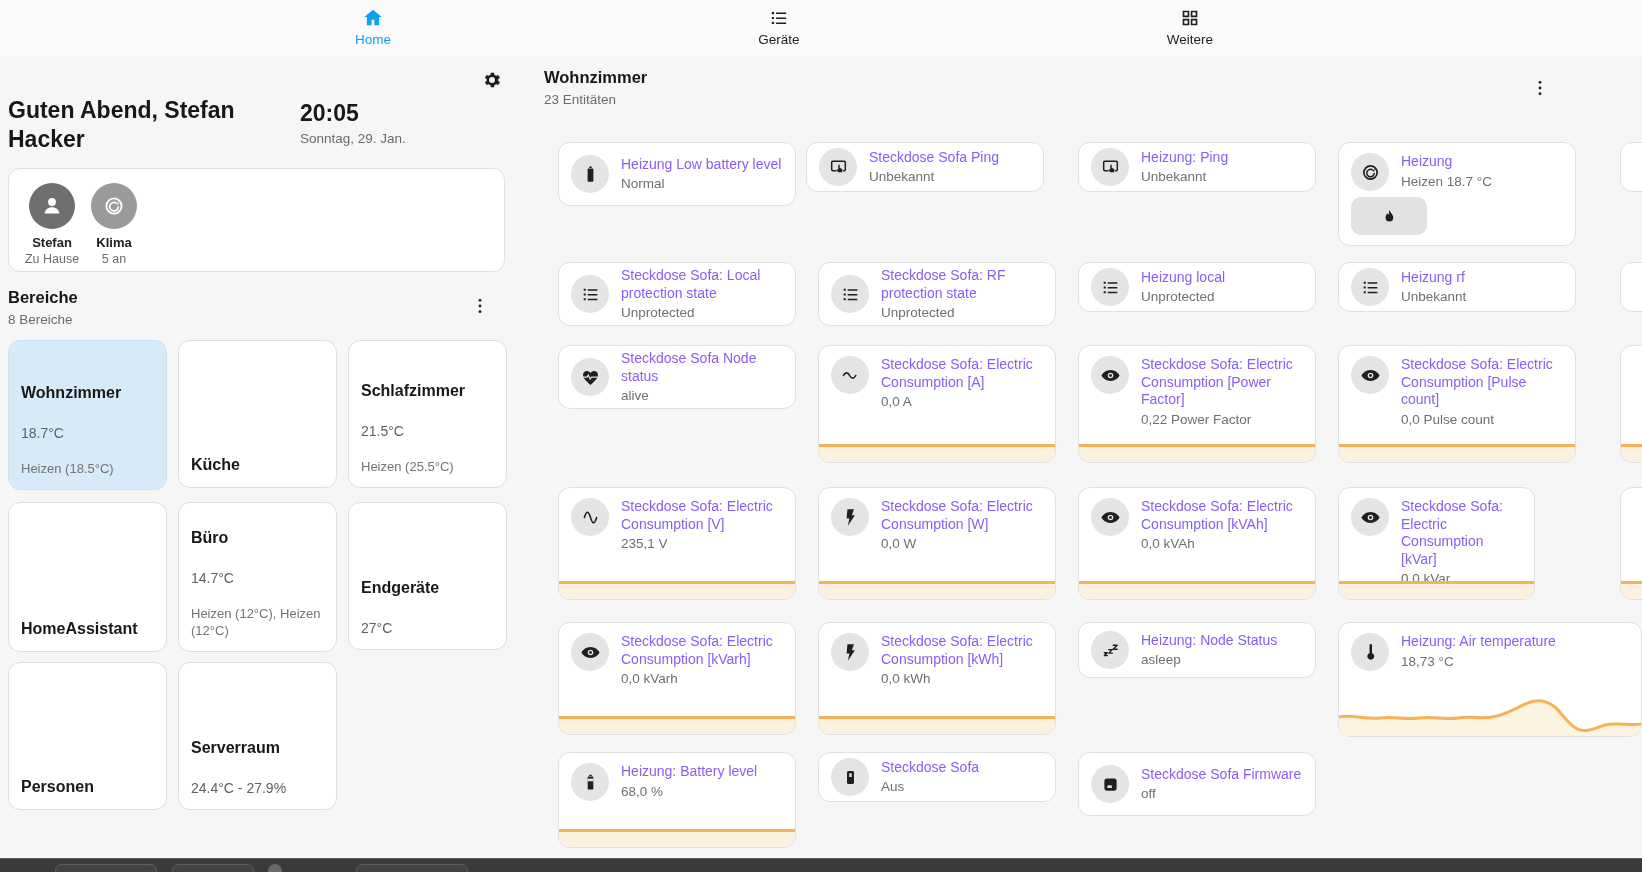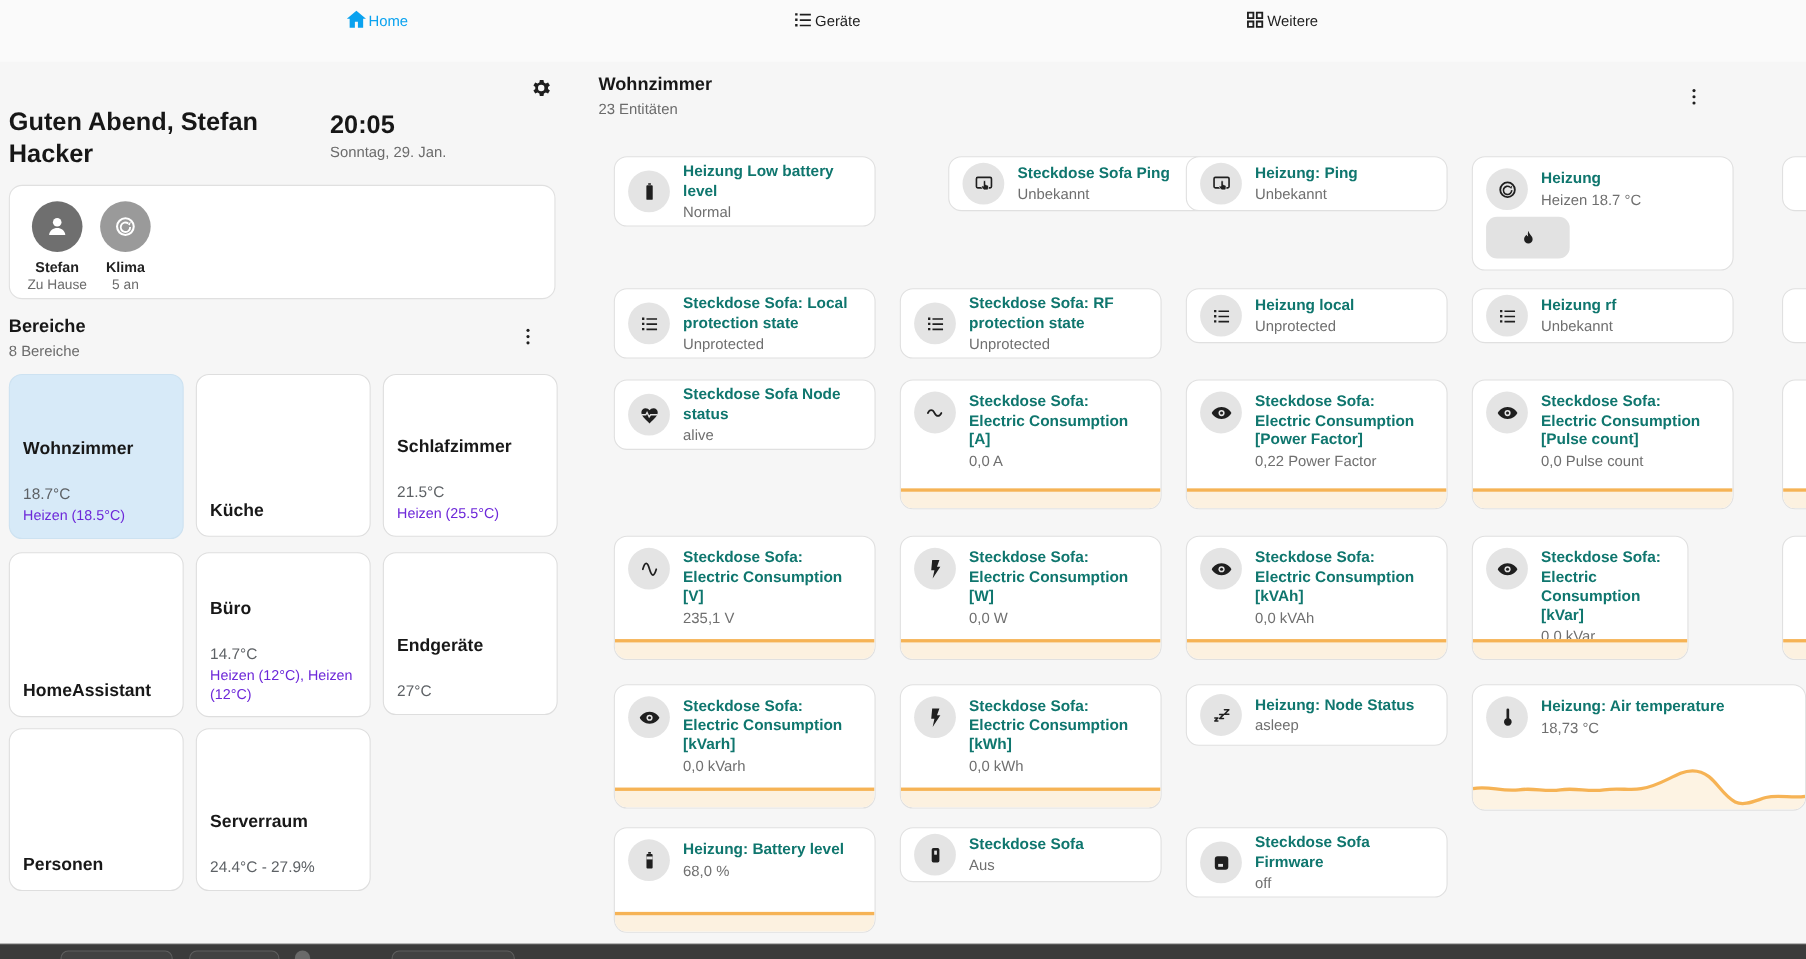--- a/index.html
+++ b/index.html
@@ -3,21 +3,21 @@
 <meta charset="utf-8">
 <style>
   html,body{margin:0;padding:0}
   body{width:1642px;height:872px;position:relative;overflow:hidden;background:#f6f6f6;
        font-family:"Liberation Sans",sans-serif;color:#1c1c1c;-webkit-font-smoothing:antialiased}
   svg{display:block}
   .ico{fill:#1f1f1f}
 
   
   .topnav{position:absolute;left:0;top:0;width:1642px;height:56px;background:#fafafa}
-  .tab{position:absolute;top:7px;width:120px;display:flex;flex-direction:row;align-items:center;cursor:pointer}
+  .tab{position:absolute;top:7px;width:120px;display:flex;flex-direction:column;align-items:center;cursor:pointer}
   .tab svg{width:22px;height:22px}
   .tab .tlabel{font-size:13.5px;margin-top:3px;color:#1d1d1d}
   .tab.active .tlabel{color:#0aa2ef}
   .tab.active svg path{fill:#0aa2ef}
 
   
   .gearbtn{position:absolute;left:482px;top:70px;width:24px;height:24px;cursor:pointer}
   .gearbtn svg{width:20px;height:20px}
   .greeting{position:absolute;left:8px;top:96px;width:262px;font-size:23px;font-weight:700;line-height:29px;color:#171717}
   .clock{position:absolute;left:300px;top:100px;width:206px;text-align:left}
@@ -35,35 +35,35 @@
   .sectionhead .h{font-size:16.5px;font-weight:700;color:#171717}
   .sectionhead .s{font-size:13.5px;color:#6b6b6b;margin-top:5px}
   .dotsbtn{width:24px;height:24px;cursor:pointer}
   .dotsbtn svg{width:20px;height:20px}
 
   .acard{position:absolute;background:#fff;border:1px solid #dedede;border-radius:12px;box-sizing:border-box;
          padding:12px;display:flex;flex-direction:column;justify-content:flex-end;cursor:pointer}
   .acard.selected{background:#d7eaf8;border-color:#cde2f1}
   .aname{font-size:16px;font-weight:700;color:#181818;line-height:20px}
   .atemp{font-size:14px;color:#5d6165;margin-top:21px;line-height:18px}
-  .astat{font-size:13px;color:#6d28d9;margin-top:2px;line-height:17px}
+  .astat{font-size:13px;color:#737373;margin-top:18px;line-height:17px}
 
   
   .mainhead-title{position:absolute;left:544px;top:68px;font-size:16.5px;font-weight:700;color:#171717}
   .mainhead-sub{position:absolute;left:544px;top:92px;font-size:13.5px;color:#6b6b6b}
   .main-dots{position:absolute;left:1530px;top:78px}
 
   .ecard{position:absolute;background:#fff;border:1px solid #e0e0e0;border-radius:12px;box-sizing:border-box;
          display:flex;align-items:center;padding:5px 12px;overflow:hidden;cursor:pointer}
   .ecard.tall{align-items:flex-start;padding-top:10px}
   .circ{width:38px;height:38px;border-radius:50%;background:#e4e4e4;display:flex;align-items:center;
         justify-content:center;flex:none;margin-right:12px}
   .circ svg{width:21px;height:21px}
   .etxt{display:flex;flex-direction:column;min-width:0}
-  .etitle{font-size:14px;font-weight:700;line-height:17.5px;color:#0f766e}
+  .etitle{font-size:14px;font-weight:400;line-height:17.5px;color:#8b5cf6}
   .estate{font-size:13.5px;color:#6f6f6f;margin-top:2px;line-height:17px}
   .spark{position:absolute;left:0;right:0;bottom:0;height:15px;background:#fcf1e0;border-top:3px solid #f6b355}
   .wave{position:absolute;left:0;right:0;bottom:0;height:52px}
   .chipbtn{position:absolute;left:12px;bottom:10px;width:76px;height:38px;border-radius:10px;background:#e2e2e2;
            display:flex;align-items:center;justify-content:center;cursor:pointer}
   .chipbtn svg{width:19px;height:19px}
 
   
   .taskbar{position:absolute;left:0;top:858px;width:1642px;height:14px;background:#3b3b3b;border-top:1px solid #5a5a5a;overflow:hidden}
   .tb-btn{position:absolute;top:5px;height:14px;border:1px solid #5f5f5f;border-radius:7px;background:#424242}
@@ -193,21 +193,21 @@
   <span class="circ">
       <svg viewBox="0 0 24 24">
         <path class="ico" d="M10.6 2.9h2.8v1.6h-2.8zM9.7 5h4.6a1 1 0 0 1 1 1v13.2a1 1 0 0 1-1 1H9.7a1 1 0 0 1-1-1V6a1 1 0 0 1 1-1z"></path>
       </svg>
     </span>
   <span class="etxt">
       <span class="etitle">Heizung Low battery level</span>
       <span class="estate">Normal</span>
     </span>
 </div>
-<div class="ecard" style="left:862px;top:142px;width:238px;height:50px">
+<div class="ecard" style="left:806px;top:142px;width:238px;height:50px">
   <span class="circ">
       <svg viewBox="0 0 24 24">
         <rect x="4.2" y="4.8" width="15.6" height="11" rx="1.4" fill="none" stroke="#1f1f1f" stroke-width="1.7"></rect>
         <path class="ico" d="M12.6 8.2a1.25 1.25 0 0 1 1.25 1.25v2.9l2.1.65c.5.16.85.6.85 1.13l-.25 2.9c-.04.5-.45.87-.95.87h-3.3c-.3 0-.6-.14-.78-.38l-1.9-2.4c-.65-.82.35-1.9 1.25-1.35l.45.28V9.45A1.25 1.25 0 0 1 12.6 8.2z" stroke="#fff" stroke-width="0.7"></path>
       </svg>
     </span>
   <span class="etxt">
       <span class="etitle">Steckdose Sofa Ping</span>
       <span class="estate">Unbekannt</span>
     </span>

